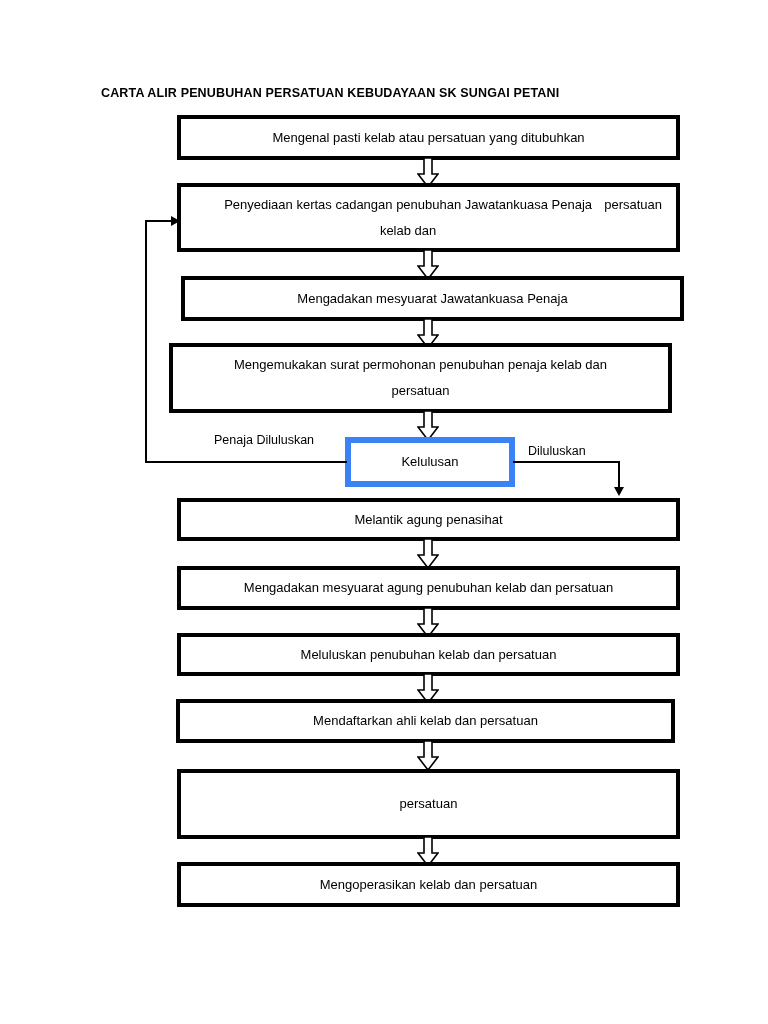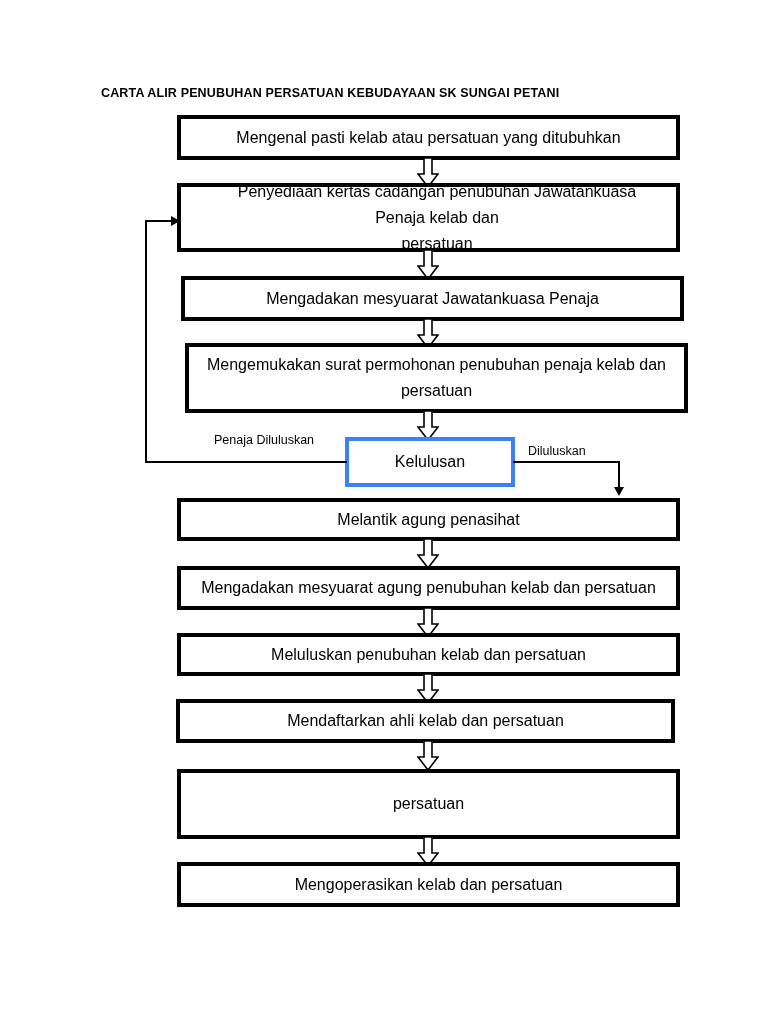--- a/index.html
+++ b/index.html
@@ -43,28 +43,28 @@
     border: 1px solid #000000;
     outline: 3px solid #000000;
     outline-offset: 0px;
     display: flex;
     align-items: center;
     justify-content: center;
     text-align: center;
     padding: 0 14px;
   }
   .node-label {
-    font-size: 16px;
+    font-size: 13px;
     line-height: 26px;
     color: #000000;
   }
 
   
   .node.decision {
-    border: 4px solid #3b82f6;
+    border: 6px solid #3b82f6;
     outline: none;
   }
 
   
   .block-arrow {
     position: absolute;
     width: 22px;
     height: 30px;
   }
   .block-arrow svg { display: block; }
@@ -113,21 +113,21 @@
     <div class="node-label">Mengenal pasti kelab atau persatuan yang ditubuhkan</div>
   </div>
 
   <div class="block-arrow" style="left:417px; top:158px;">
     <svg viewBox="0 0 22 30" width="22" height="30">
       <polygon points="7,0 15,0 15,16 21,16 11,29 1,16 7,16" fill="#ffffff" stroke="#000000" stroke-width="1.6"></polygon>
     </svg>
   </div>
 
   <div class="node" style="left:180px; top:186px; width:497px; height:63px;">
-    <div style="display:flex; flex-direction:column;margin-left:17px;">
+    <div style="display:flex; margin-left:17px;">
       <div class="node-label">Penyediaan kertas cadangan penubuhan Jawatankuasa Penaja kelab dan</div>
       <div class="node-label">persatuan</div>
     </div>
   </div>
 
   <div class="block-arrow" style="left:417px; top:250px;">
     <svg viewBox="0 0 22 30" width="22" height="30">
       <polygon points="7,0 15,0 15,16 21,16 11,29 1,16 7,16" fill="#ffffff" stroke="#000000" stroke-width="1.6"></polygon>
     </svg>
   </div>
@@ -135,21 +135,21 @@
   <div class="node" style="left:184px; top:279px; width:497px; height:39px;">
     <div class="node-label">Mengadakan mesyuarat Jawatankuasa Penaja</div>
   </div>
 
   <div class="block-arrow" style="left:417px; top:319px;">
     <svg viewBox="0 0 22 30" width="22" height="30">
       <polygon points="7,0 15,0 15,16 21,16 11,29 1,16 7,16" fill="#ffffff" stroke="#000000" stroke-width="1.6"></polygon>
     </svg>
   </div>
 
-  <div class="node" style="left:188px; top:346px; width:497px; height:64px;">
+  <div class="node" style="left:172px; top:346px; width:497px; height:64px;">
     <div style="display:flex; flex-direction:column;">
       <div class="node-label">Mengemukakan surat permohonan penubuhan penaja kelab dan</div>
       <div class="node-label">persatuan</div>
     </div>
   </div>
 
   <div class="block-arrow" style="left:417px; top:411px;">
     <svg viewBox="0 0 22 30" width="22" height="30">
       <polygon points="7,0 15,0 15,16 21,16 11,29 1,16 7,16" fill="#ffffff" stroke="#000000" stroke-width="1.6"></polygon>
     </svg>

